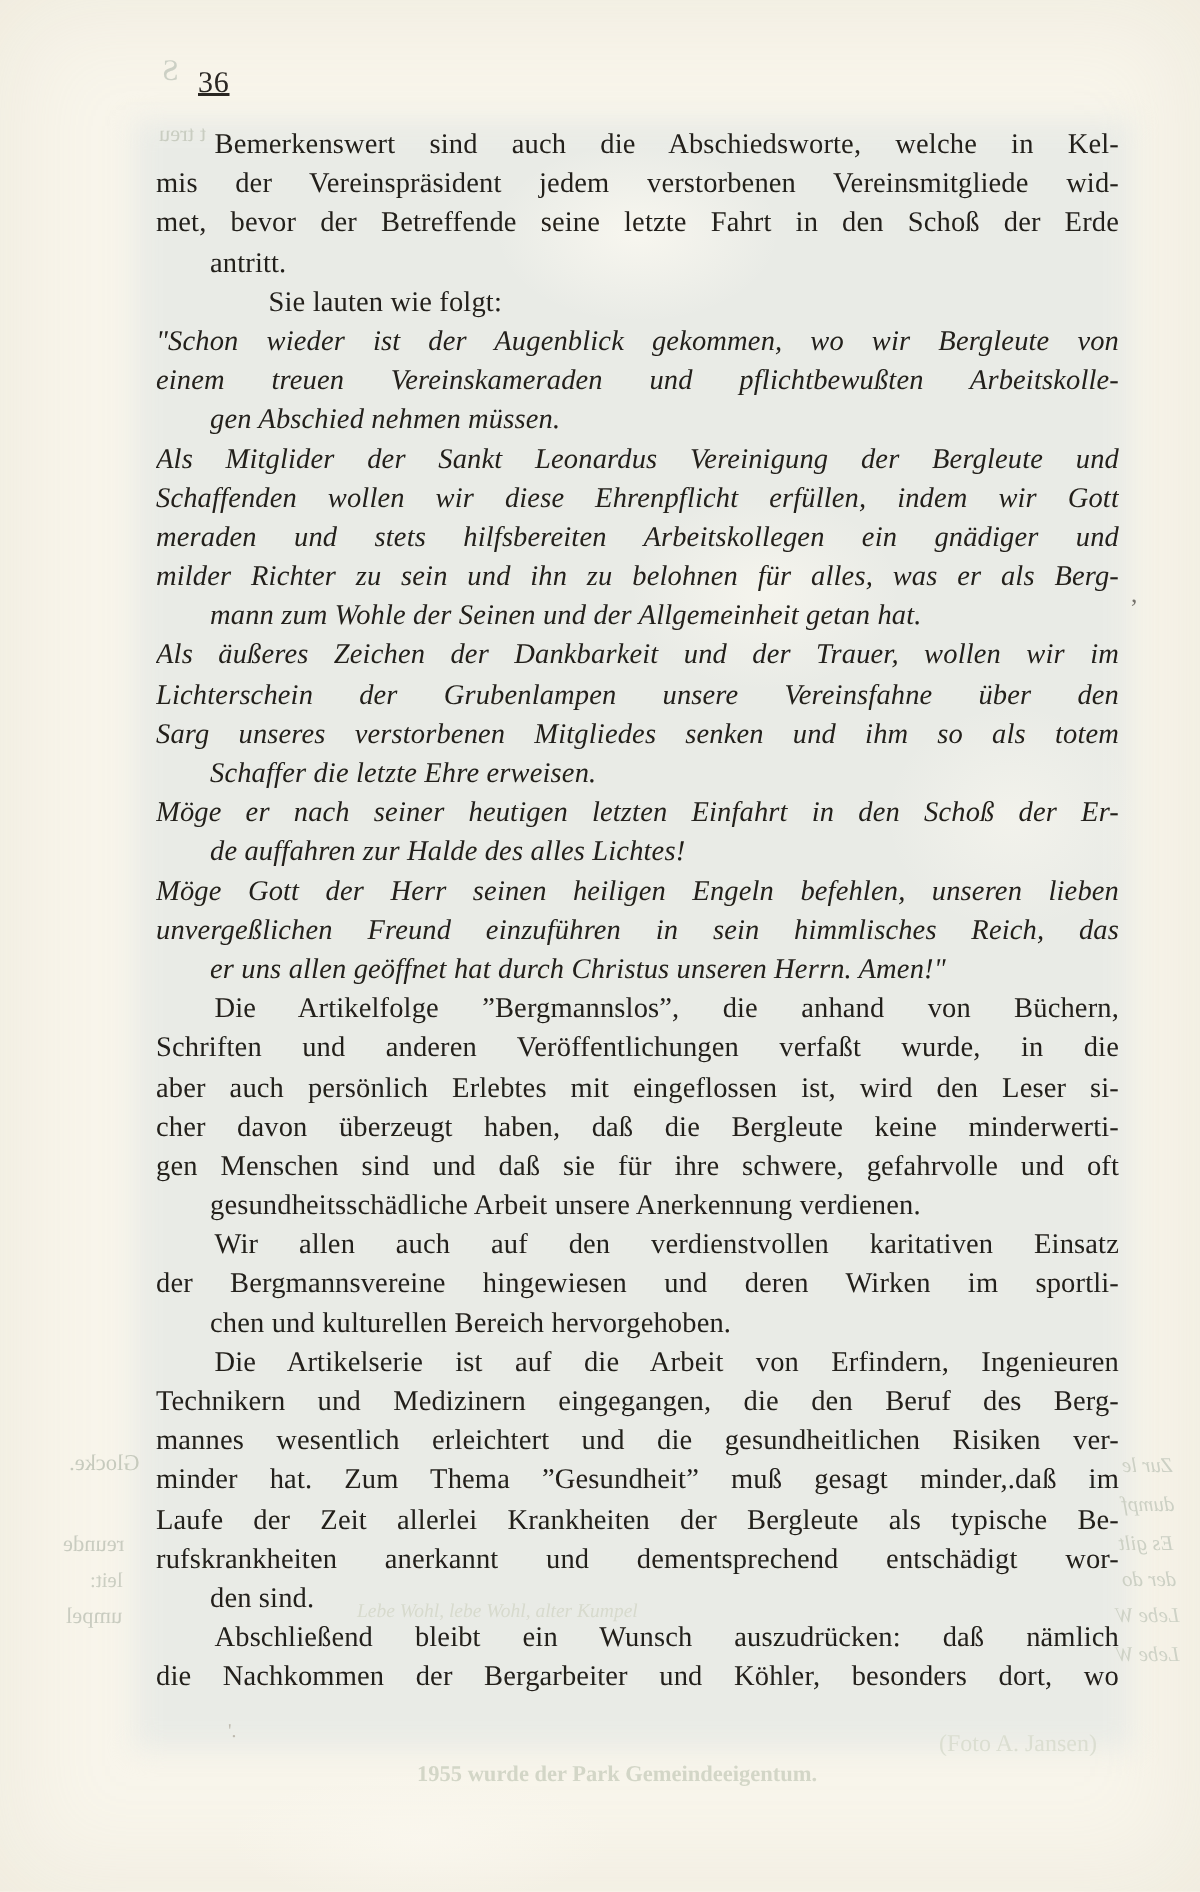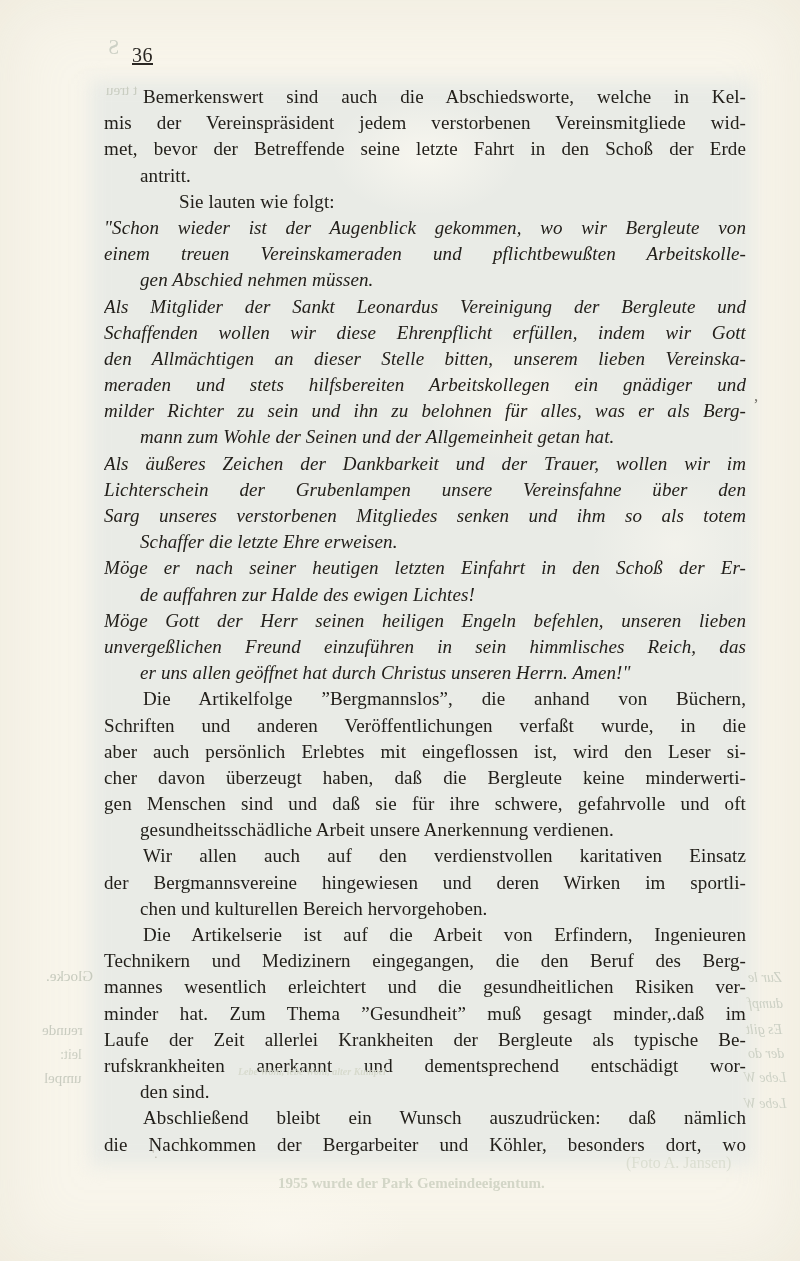--- a/index.html
+++ b/index.html
@@ -75,34 +75,33 @@
         <div class="line last indent">Sie lauten wie folgt:</div>
       </div>
       <div class="para quote">
         <div class="line">"Schon wieder ist der Augenblick gekommen, wo wir Bergleute von</div>
         <div class="line">einem treuen Vereinskameraden und pflichtbewußten Arbeitskolle-</div>
         <div class="line last">gen Abschied nehmen müssen.</div>
       </div>
       <div class="para quote">
         <div class="line">Als Mitglider der Sankt Leonardus Vereinigung der Bergleute und</div>
         <div class="line">Schaffenden wollen wir diese Ehrenpflicht erfüllen, indem wir Gott</div>
-        <div class="line">den Allmächtigen an dieser Stelle bitten, unserem lieben Vereinska-</div>
         <div class="line">meraden und stets hilfsbereiten Arbeitskollegen ein gnädiger und</div>
         <div class="line">milder Richter zu sein und ihn zu belohnen für alles, was er als Berg-</div>
         <div class="line last">mann zum Wohle der Seinen und der Allgemeinheit getan hat.</div>
       </div>
       <div class="para quote">
         <div class="line">Als äußeres Zeichen der Dankbarkeit und der Trauer, wollen wir im</div>
         <div class="line">Lichterschein der Grubenlampen unsere Vereinsfahne über den</div>
         <div class="line">Sarg unseres verstorbenen Mitgliedes senken und ihm so als totem</div>
         <div class="line last">Schaffer die letzte Ehre erweisen.</div>
       </div>
       <div class="para quote">
         <div class="line">Möge er nach seiner heutigen letzten Einfahrt in den Schoß der Er-</div>
-        <div class="line last">de auffahren zur Halde des ewigen Lichtes!</div>
+        <div class="line last">de auffahren zur Halde des alles Lichtes!</div>
       </div>
       <div class="para quote">
         <div class="line">Möge Gott der Herr seinen heiligen Engeln befehlen, unseren lieben</div>
         <div class="line">unvergeßlichen Freund einzuführen in sein himmlisches Reich, das</div>
         <div class="line last">er uns allen geöffnet hat durch Christus unseren Herrn. Amen!"</div>
       </div>
       <div class="para normal">
         <div class="line indent">Die Artikelfolge ”Bergmannslos”, die anhand von Büchern,</div>
         <div class="line">Schriften und anderen Veröffentlichungen verfaßt wurde, in die</div>
         <div class="line">aber auch persönlich Erlebtes mit eingeflossen ist, wird den Leser si-</div>
@@ -136,19 +135,19 @@
       <span class="artifact" style="left: 46px; top: 968px; font-size: 15px; color: rgb(198, 202, 189); transform: scaleX(-1);">Glocke.</span>
       <span class="artifact" style="left: 42px; top: 1022px; font-size: 15px; color: rgb(201, 204, 192); transform: scaleX(-1);">reunde</span>
       <span class="artifact" style="left: 60px; top: 1047px; font-size: 14px; color: rgb(203, 206, 194); transform: scaleX(-1);">leit:</span>
       <span class="artifact" style="left: 44px; top: 1070px; font-size: 15px; color: rgb(201, 204, 192); transform: scaleX(-1);">umpel</span>
       <span class="artifact" style="left: 748px; top: 970px; font-size: 14px; color: rgb(204, 208, 196); transform: scaleX(-1); font-style: italic;">Zur le</span>
       <span class="artifact" style="left: 748px; top: 996px; font-size: 14px; color: rgb(204, 208, 196); transform: scaleX(-1); font-style: italic;">dumpf</span>
       <span class="artifact" style="left: 746px; top: 1022px; font-size: 14px; color: rgb(204, 208, 196); transform: scaleX(-1); font-style: italic;">Es gilt</span>
       <span class="artifact" style="left: 748px; top: 1046px; font-size: 14px; color: rgb(204, 208, 196); transform: scaleX(-1); font-style: italic;">der do</span>
       <span class="artifact" style="left: 744px; top: 1070px; font-size: 14px; color: rgb(206, 210, 198); transform: scaleX(-1); font-style: italic;">Lebe W</span>
       <span class="artifact" style="left: 744px; top: 1096px; font-size: 14px; color: rgb(206, 210, 198); transform: scaleX(-1); font-style: italic;">Lebe W</span>
-      <span class="artifact" style="left: 238px; top: 1066px; font-size: 10px; color: rgb(215, 218, 205); font-style: italic; font-weight: bold;">Lebe Wohl, lebe Wohl, alter Kumpel</span>
+      <span class="artifact" style="left: 238px; top: 1066px; font-size: 13px; color: rgb(215, 218, 205); font-style: italic;">Lebe Wohl, lebe Wohl, alter Kumpel</span>
       <span class="artifact" style="left: 278px; top: 1175px; font-size: 15px; color: rgb(211, 214, 199); font-weight: bold;">1955 wurde der Park Gemeindeeigentum.</span>
       <span class="artifact" style="left: 626px; top: 1154px; font-size: 16px; color: rgb(219, 222, 209);">(Foto A. Jansen)</span>
       <span class="artifact" style="left: 754px; top: 386px; font-size: 17px; color: rgb(117, 114, 107);">,</span>
       <span class="artifact" style="left: 152px; top: 1146px; font-size: 13px; color: rgb(188, 184, 173);">'.</span>
     </div>
 </div>
 
 </body></html>

